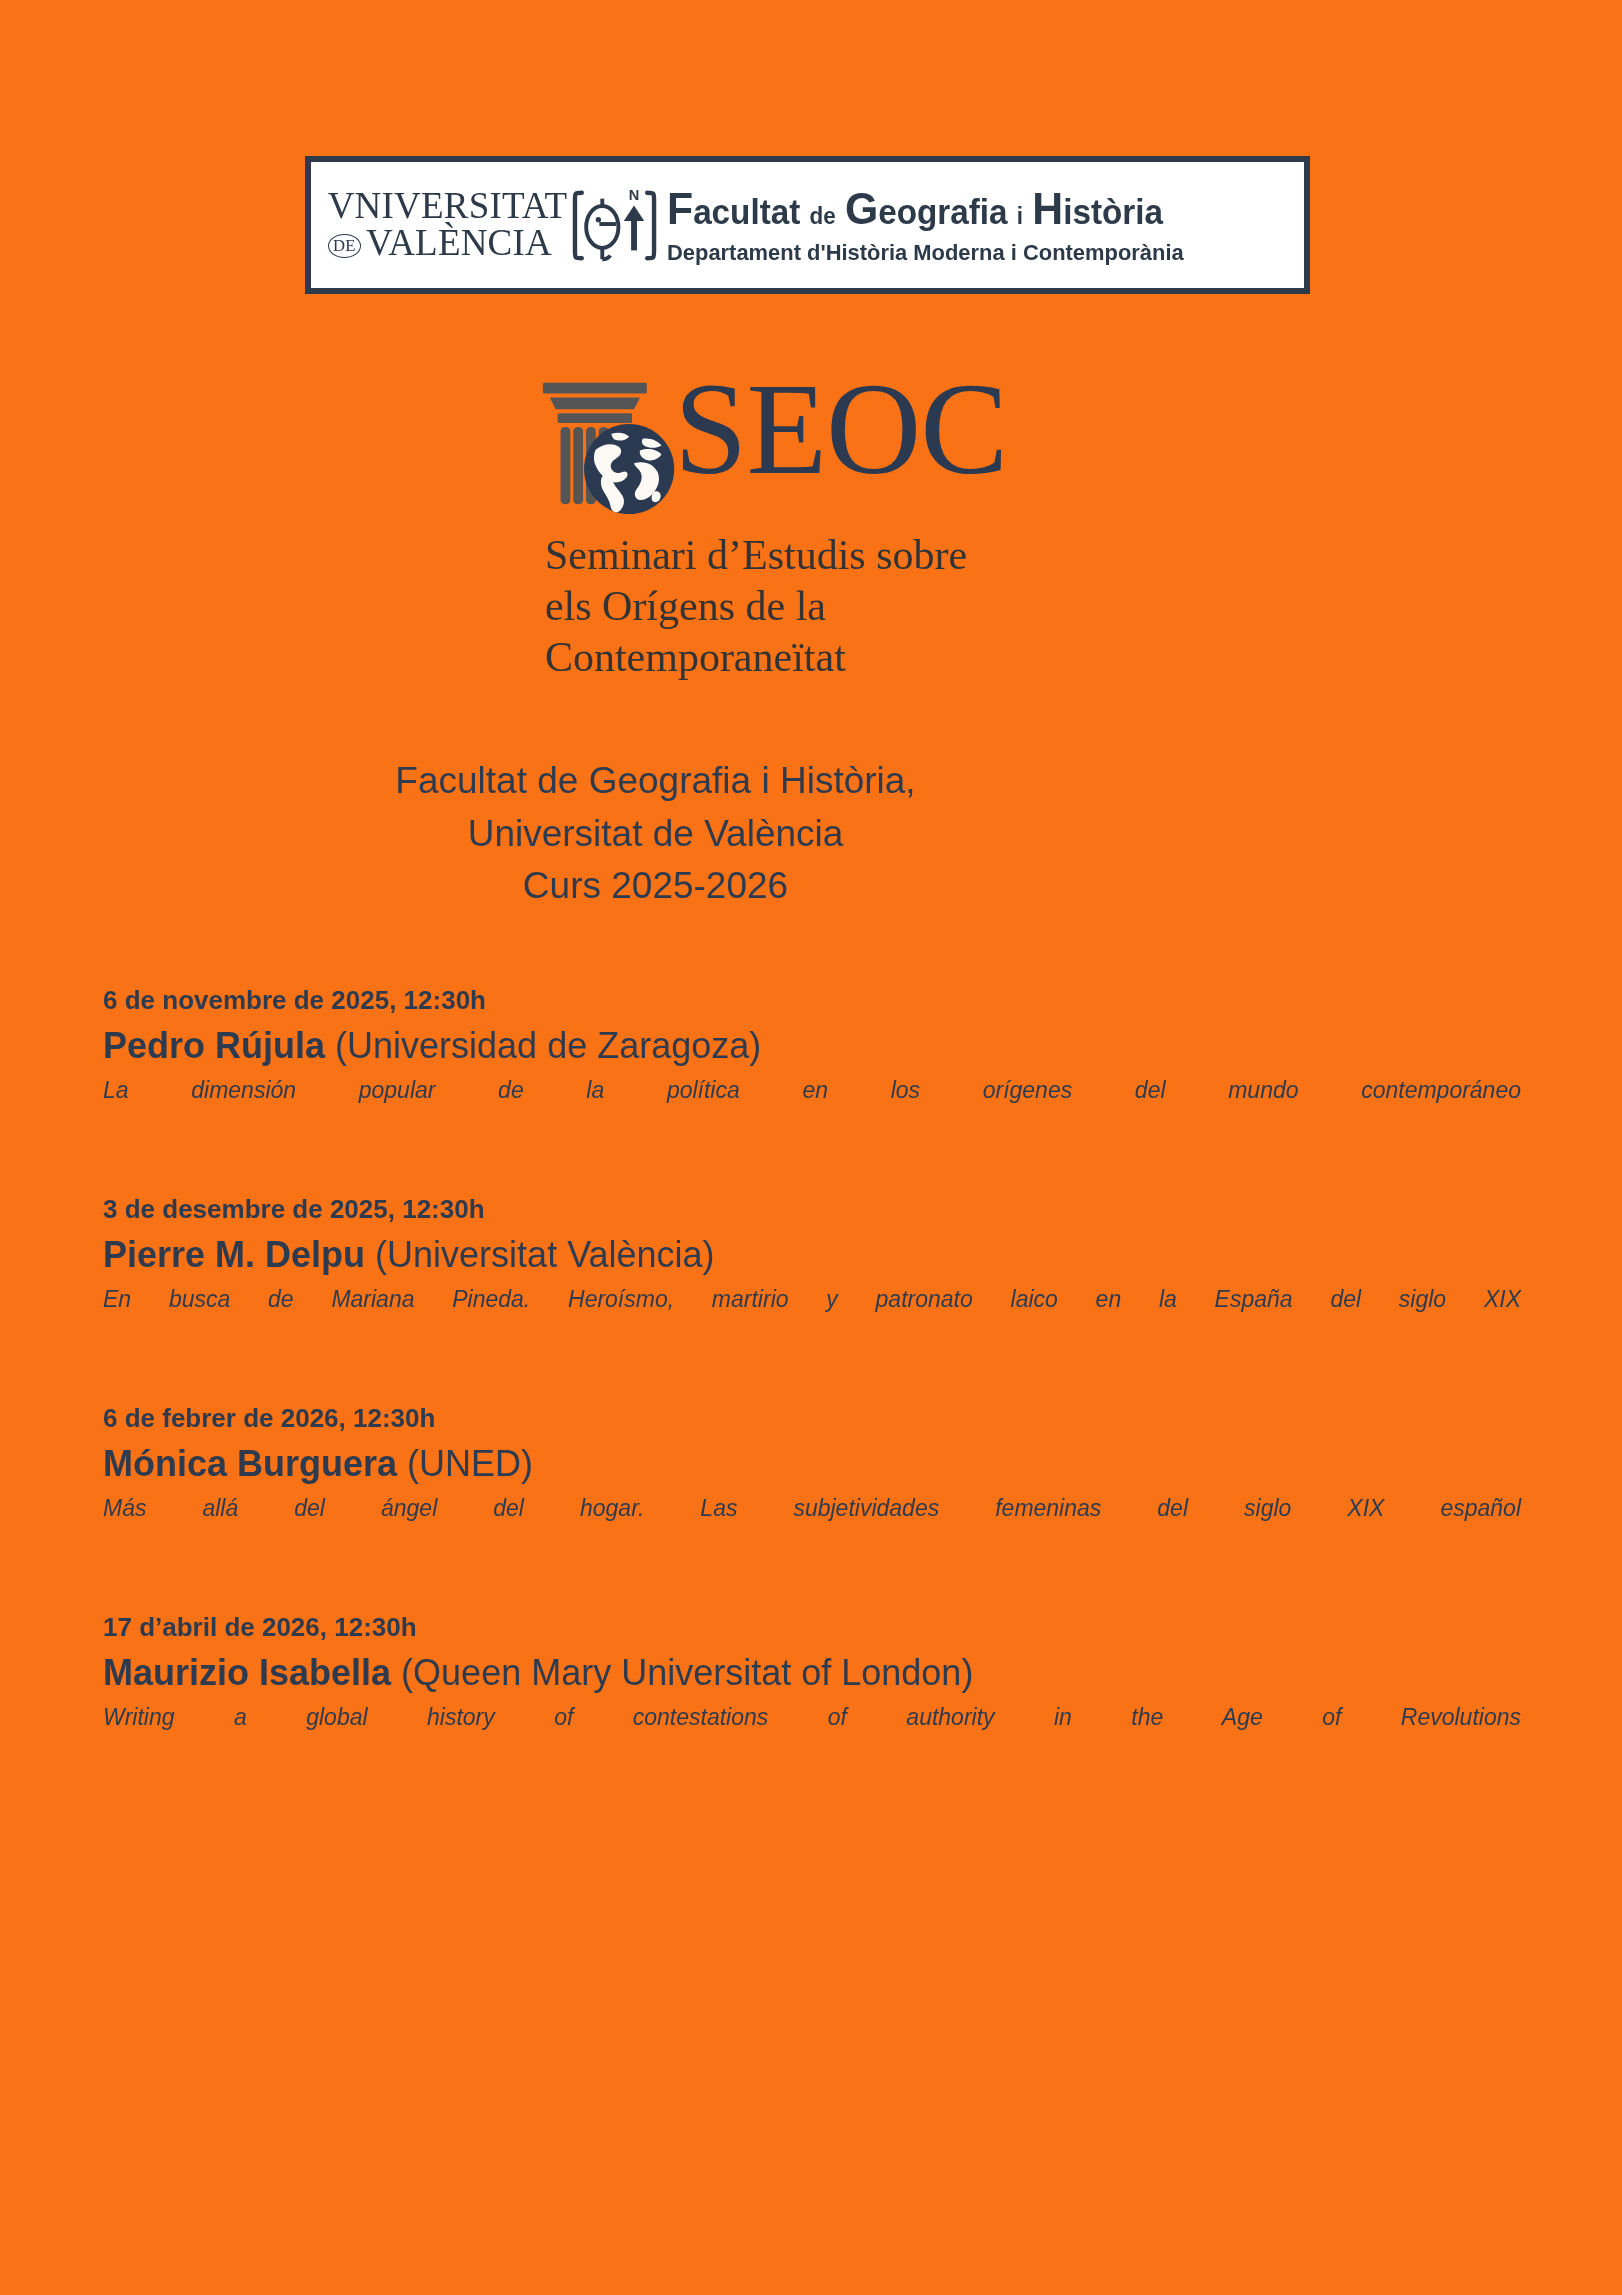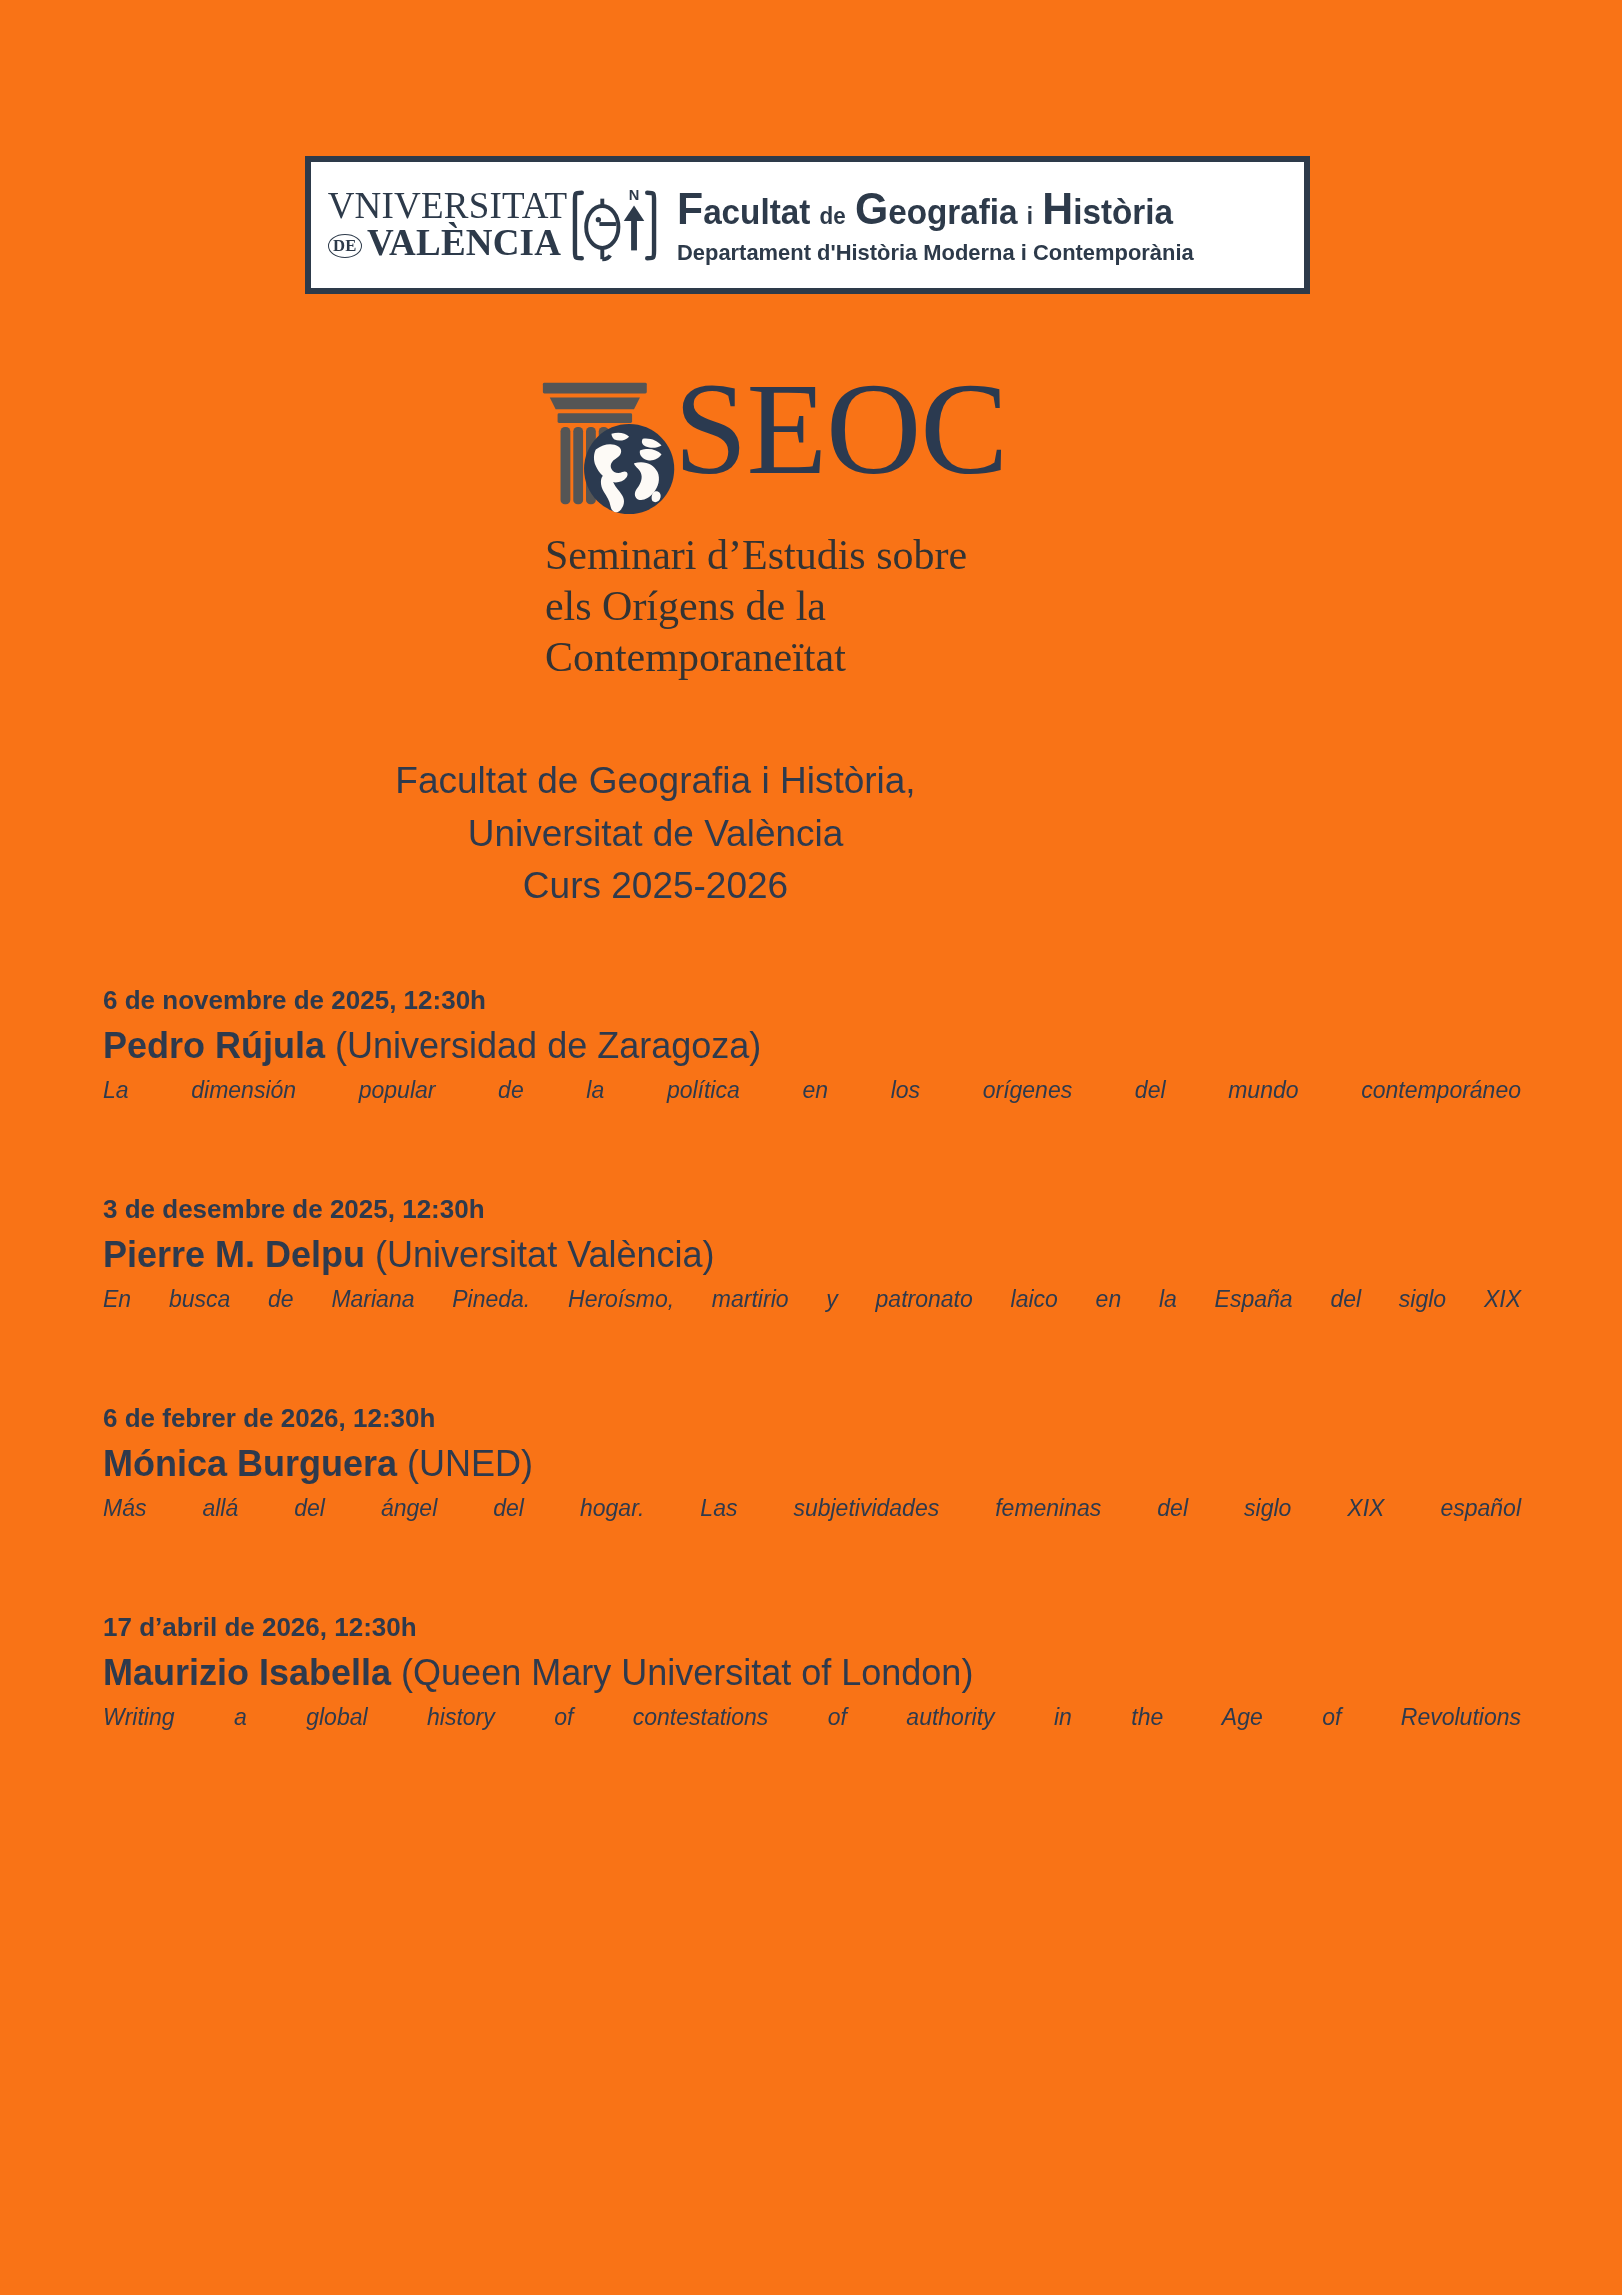--- a/index.html
+++ b/index.html
@@ -44,21 +44,20 @@
     letter-spacing: 0.2px;
   }
   .uv-line1 {
     font-size: 37px;
     white-space: nowrap;
   }
   .uv-line2 {
     font-size: 37px;
     white-space: nowrap;
     margin-top: 2px;
-    font-weight: bold;
   }
   .uv-de {
     display: inline-block;
     border: 1.5px solid #2d3a4a;
     border-radius: 50%;
     font-size: 16.7px;
     line-height: 1;
     padding: 2.5px 4.4px 2.9px 4.4px;
     vertical-align: 4.4px;
     margin-right: 4.9px;
@@ -67,21 +66,21 @@
   .uv-emblem {
     position: relative;
     width: 91px;
     height: 83px;
     margin: 0 2.9px 0 2px;
     flex: 0 0 auto;
   }
 
   .uv-right {
     flex: 1 1 auto;
-    margin-left: 14px;
+    margin-left: 4px;
     color: #2d3a4a;
     line-height: 1;
   }
   .uv-fac {
     font-family: "Liberation Sans Narrow", "Liberation Sans", sans-serif;
     font-weight: bold;
     font-size: 35px;
     white-space: nowrap;
     transform: scaleX(0.95);
     transform-origin: left center;

